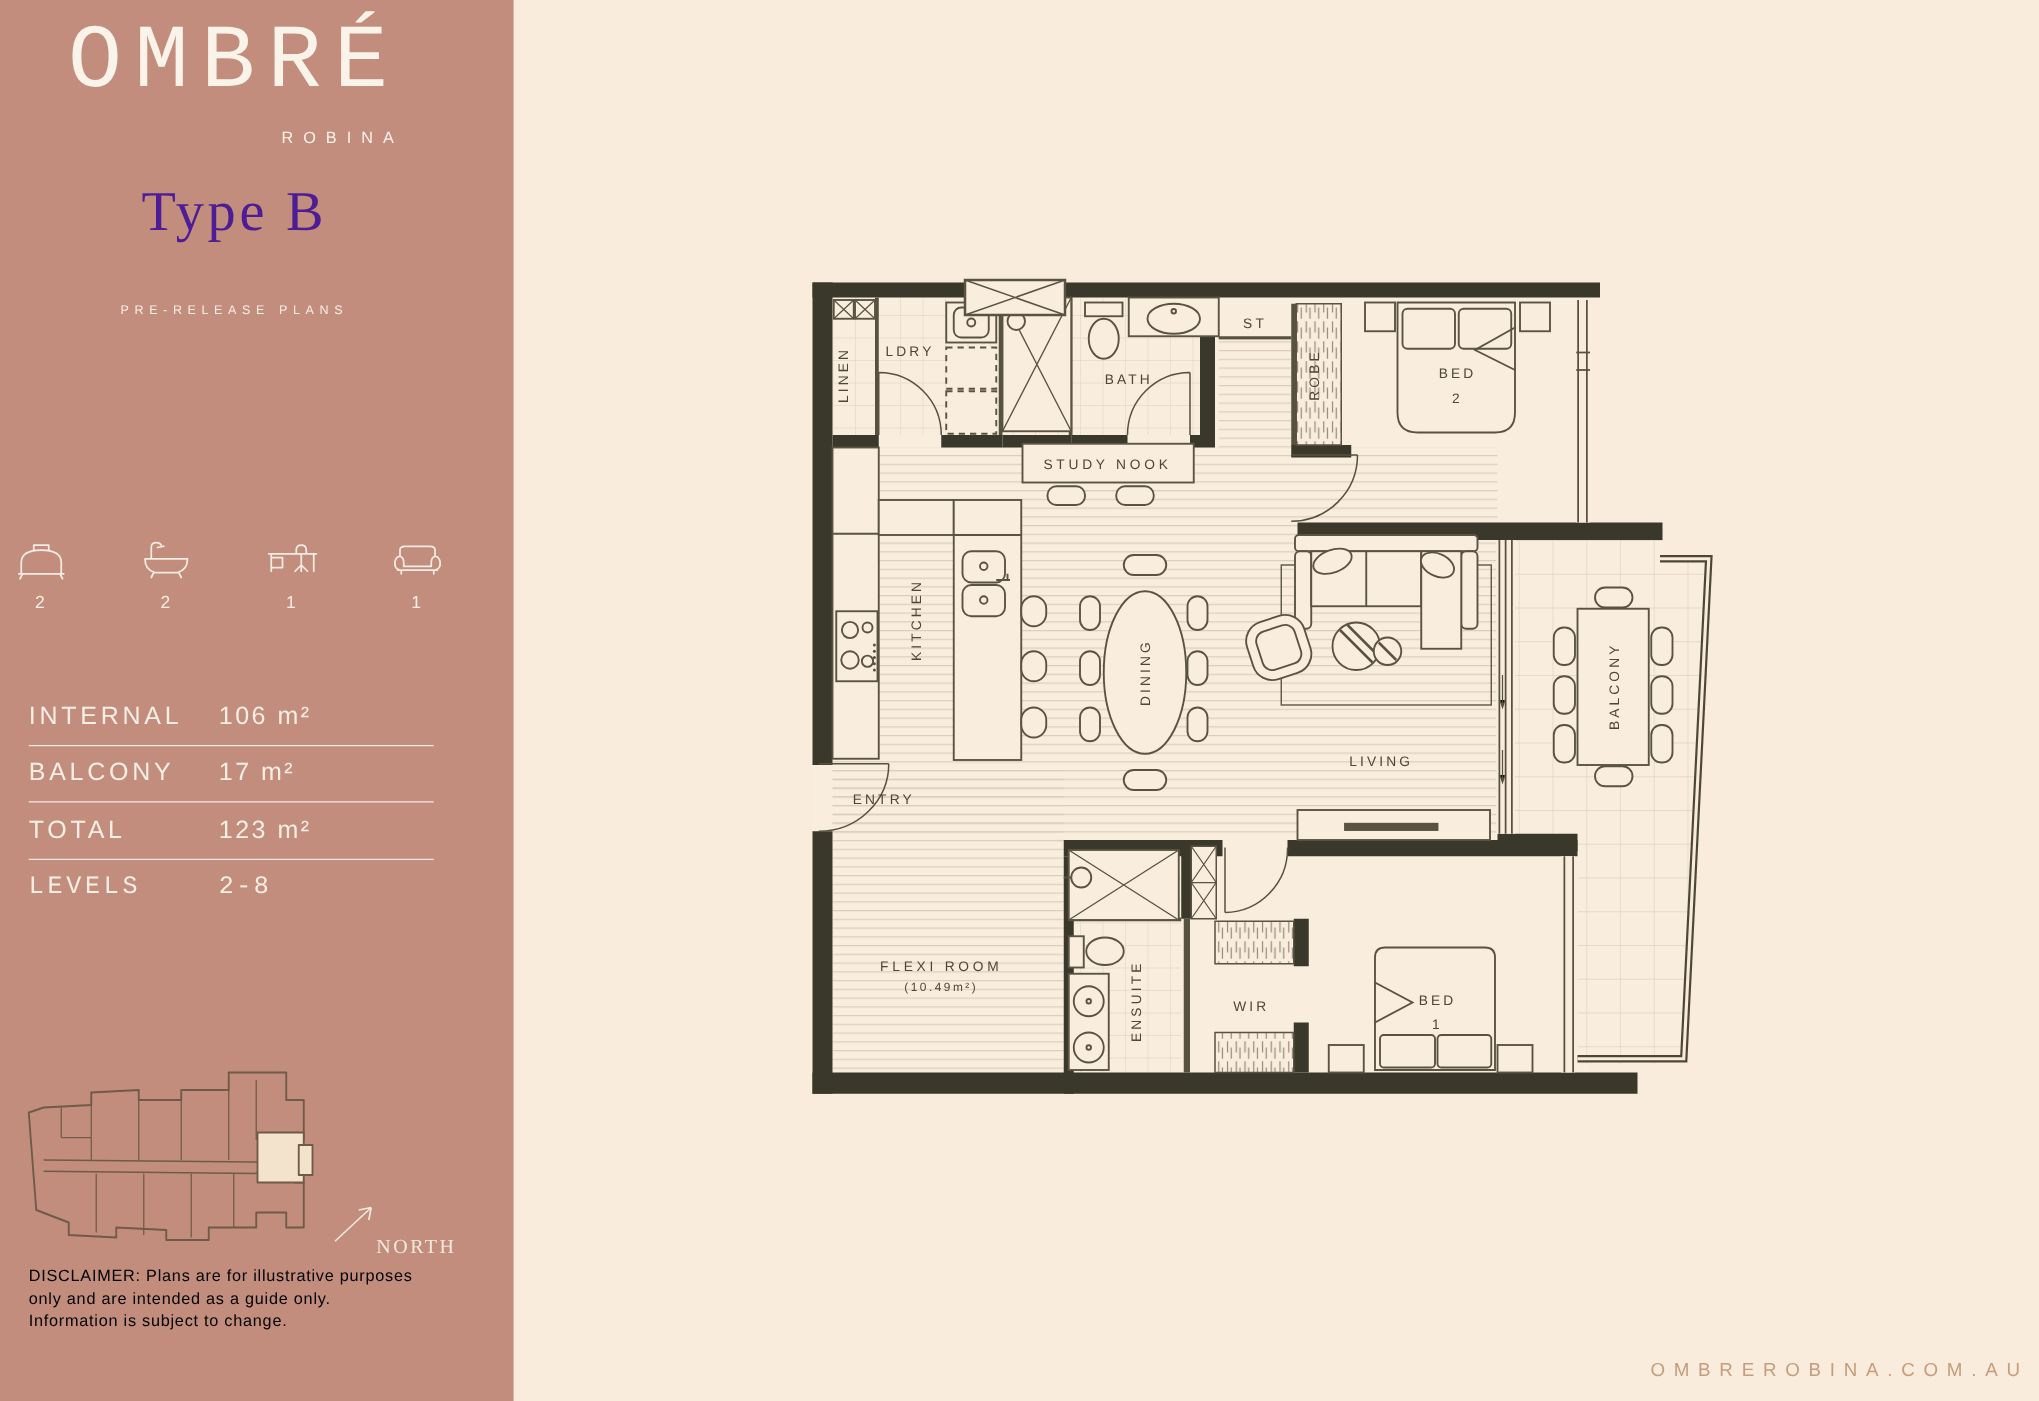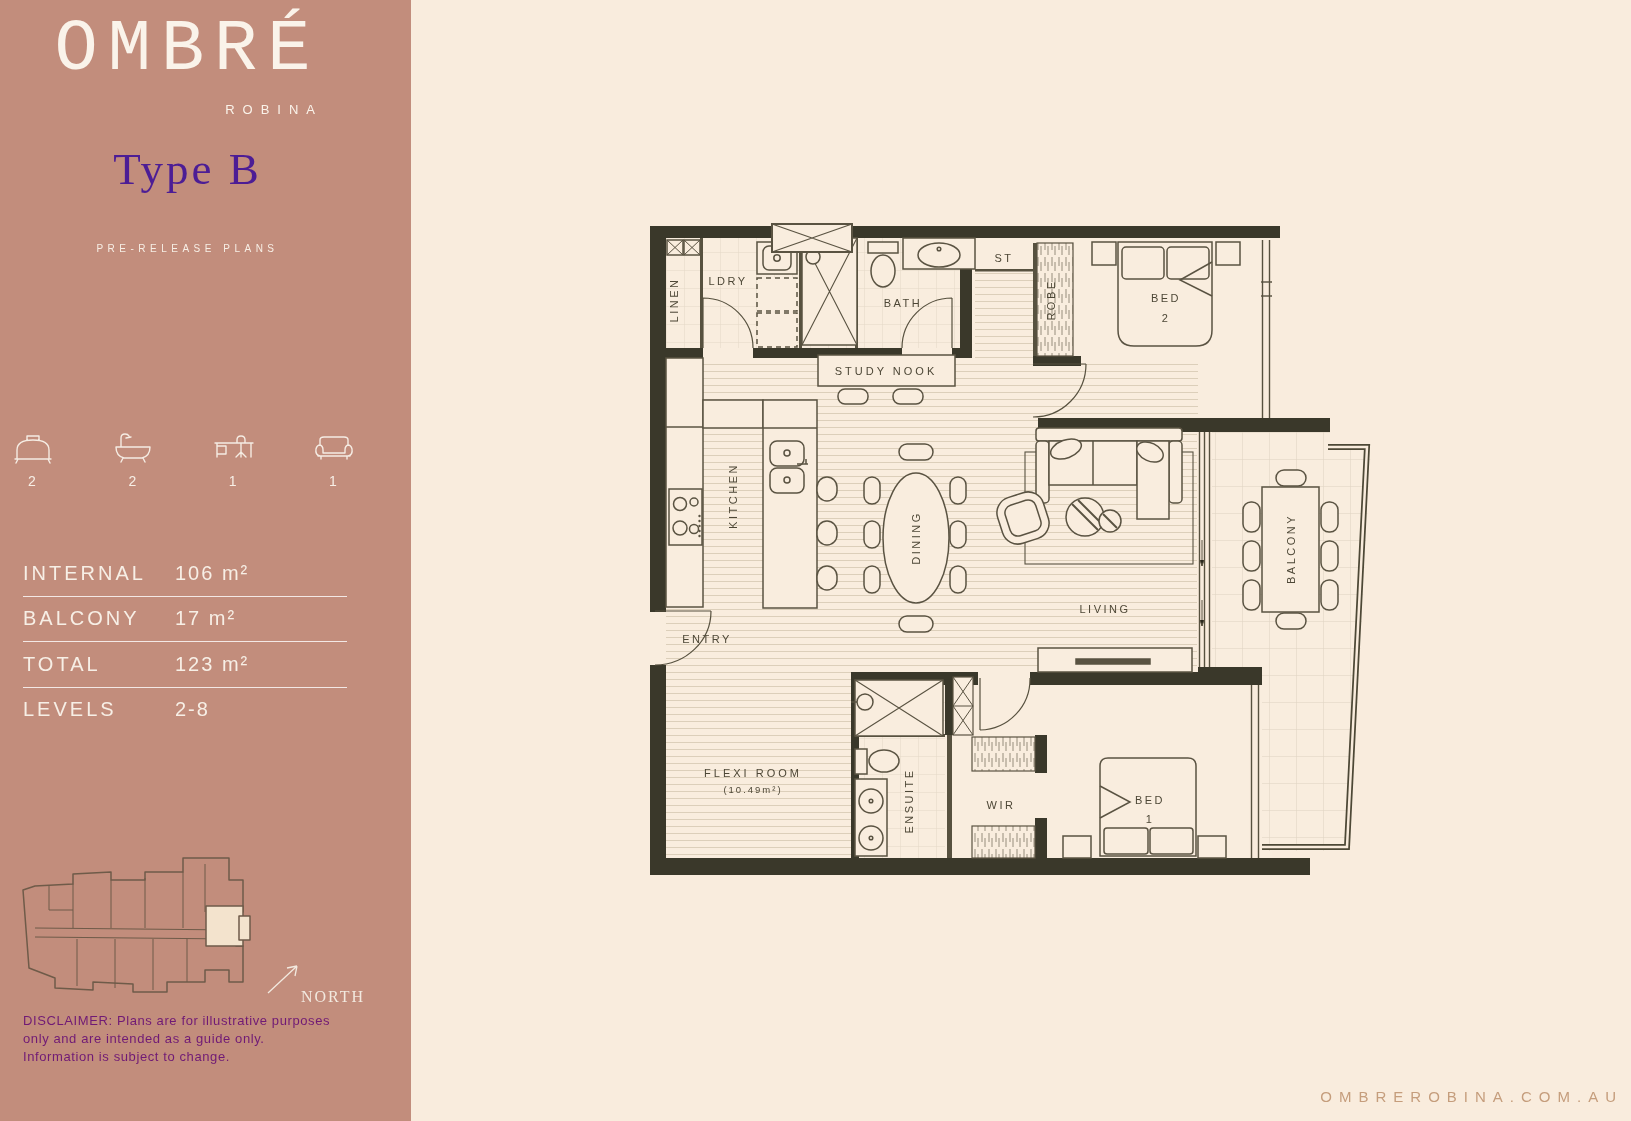--- a/index.html
+++ b/index.html
@@ -16,27 +16,27 @@
              font-family:"Liberation Serif",serif;font-weight:400;font-size:45px;letter-spacing:3px;color:#4c1d95;}
   .status{position:absolute;left:0;top:243px;width:375px;text-align:center;font-size:10px;letter-spacing:4.5px;}
   
   .features{position:absolute;left:11px;top:430px;width:345px;display:flex;justify-content:space-between;}
   .feature{width:44px;text-align:center;}
   .feature svg{display:block;margin:0 auto;}
   .feature .count{margin-top:9px;font-size:14px;letter-spacing:2px;}
   
   .stats{position:absolute;left:23px;top:551px;width:324px;}
   .stat-row{display:flex;align-items:center;height:44.5px;border-bottom:1.5px solid rgba(255,255,255,.8);}
-  .stat-row.last{border-bottom:none;}
+  .stat-row.last{border-bottom:none;font-family:Liberation Mono, monospace;}
   .stat-label{flex:0 0 152px;font-size:20px;letter-spacing:3px;}
   .stat-value{font-size:20px;letter-spacing:2px;}
   
   .keyplan{position:absolute;left:15px;top:850px;}
   .north{position:absolute;left:255px;top:955px;}
-  .disclaimer{position:absolute;left:23px;top:1012px;font-size:13px;line-height:18px;letter-spacing:.6px;color:#701a75;}
+  .disclaimer{position:absolute;left:23px;top:1012px;font-size:13px;line-height:18px;letter-spacing:.6px;color:#000000;}
   
   .main{position:absolute;left:411px;top:0;right:0;bottom:0;background:#f9ecdd;}
   .floorplan{position:absolute;left:189px;top:190px;} 
   .site-url{position:absolute;right:8px;top:1088px;font-size:15px;letter-spacing:7px;color:#c59d7c;}
   svg text.rm{font-family:"Liberation Sans",sans-serif;fill:#4d4736;}
 </style>
 </head>
 <body>
 
 <div class="page">

